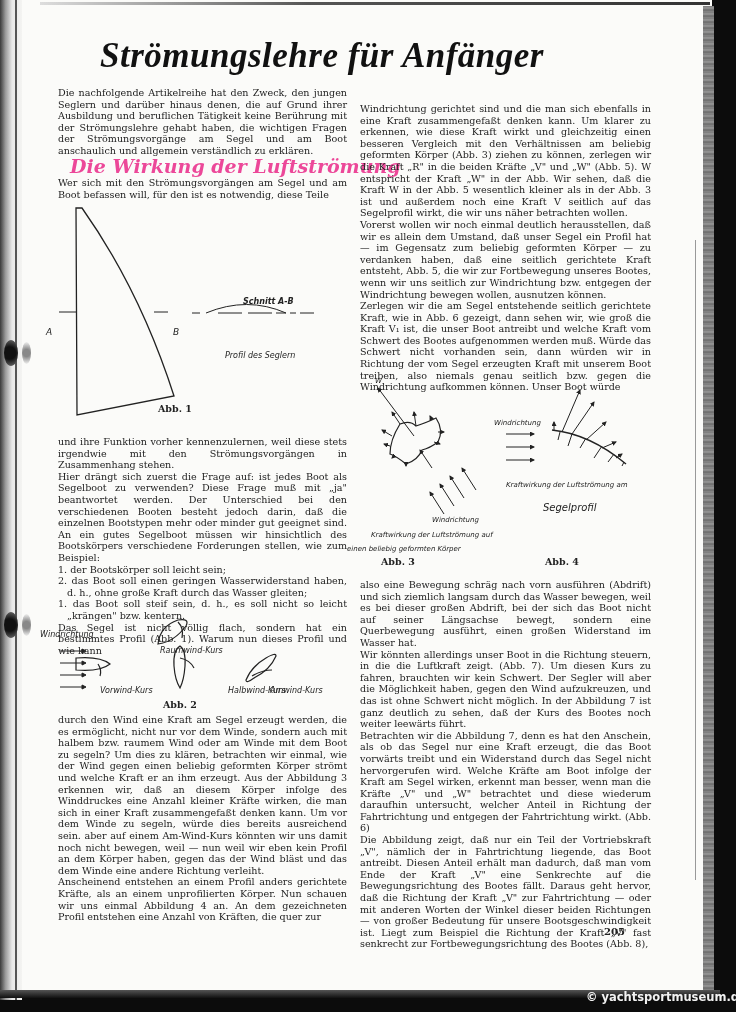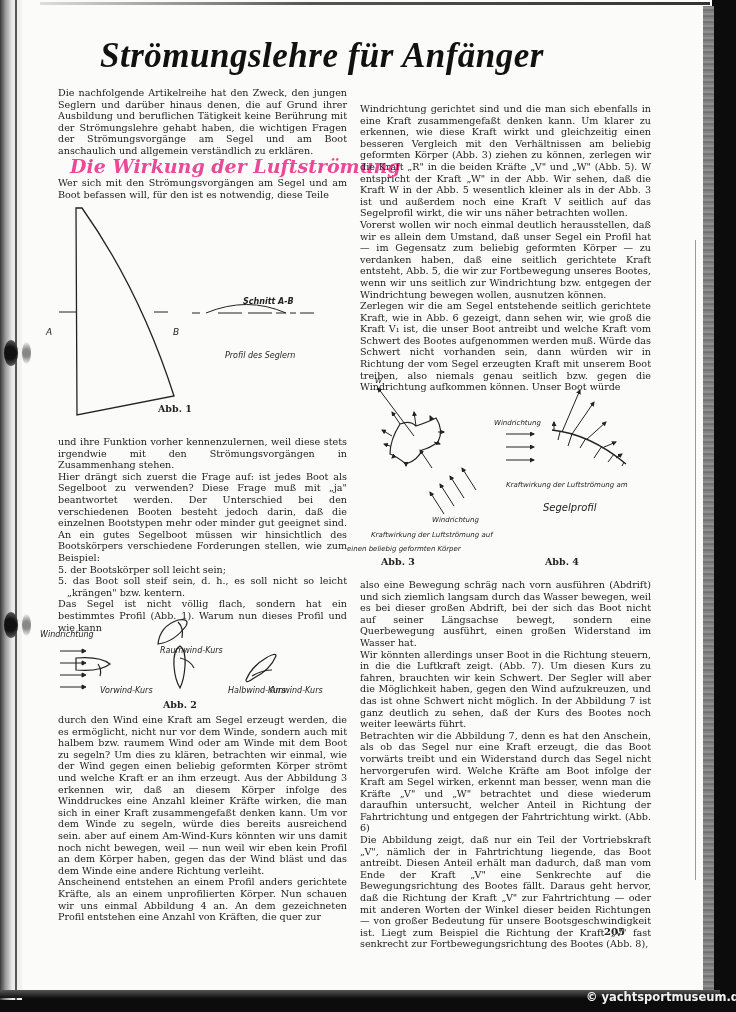--- a/index.html
+++ b/index.html
@@ -60,22 +60,23 @@
 </svg>
 <span class="flabel" style="left:46px; top:327px; font-size:9px;">A</span>
 <span class="flabel" style="left:173px; top:327px; font-size:9px;">B</span>
 <span class="flabel" style="left:243px; top:297px;font-weight:bold;">Schnitt A-B</span>
 <span class="flabel" style="left:225px; top:351px;">Profil des Seglern</span>
 <span class="cap" style="left:158px; top:403px;">Abb. 1</span>
 
 <div class="col" style="left:44px; top:436px; width:289px;">
   <p>und ihre Funktion vorher kennenzulernen, weil diese stets irgendwie mit den Strömungsvorgängen in Zusammenhang stehen.</p>
   <p>Hier drängt sich zuerst die Frage auf: ist jedes Boot als Segelboot zu verwenden? Diese Frage muß mit „ja" beantwortet werden. Der Unterschied bei den verschiedenen Booten besteht jedoch darin, daß die einzelnen Bootstypen mehr oder minder gut geeignet sind. An ein gutes Segelboot müssen wir hinsichtlich des Bootskörpers verschiedene Forderungen stellen, wie zum Beispiel:</p>
-  <p class="li">5. der Bootskörper soll leicht sein;</p>
-  <p class="li">5. das Boot soll steif sein, d. h., es soll nicht so leicht „krängen" bzw. kentern.</p>
+  <p class="li">1. der Bootskörper soll leicht sein;</p>
+  <p class="li">2. das Boot soll einen geringen Wasserwiderstand haben, d. h., ohne große Kraft durch das Wasser gleiten;</p>
+  <p class="li">1. das Boot soll steif sein, d. h., es soll nicht so leicht „krängen" bzw. kentern.</p>
   <p>Das Segel ist nicht völlig flach, sondern hat ein bestimmtes Profil (Abb. 1). Warum nun dieses Profil und wie kann</p>
 </div>
 
 <svg class="fig" style="left:40px; top:618px" width="300" height="90">
   <g stroke="#222" stroke-width="1">
     <line x1="20" y1="33" x2="42" y2="33"></line>
       <path d="M42,31 L46,33 L42,35Z" fill="#222"></path>
     <line x1="20" y1="45" x2="42" y2="45"></line>
       <path d="M42,43 L46,45 L42,47Z" fill="#222"></path>
     <line x1="20" y1="57" x2="42" y2="57"></line>

